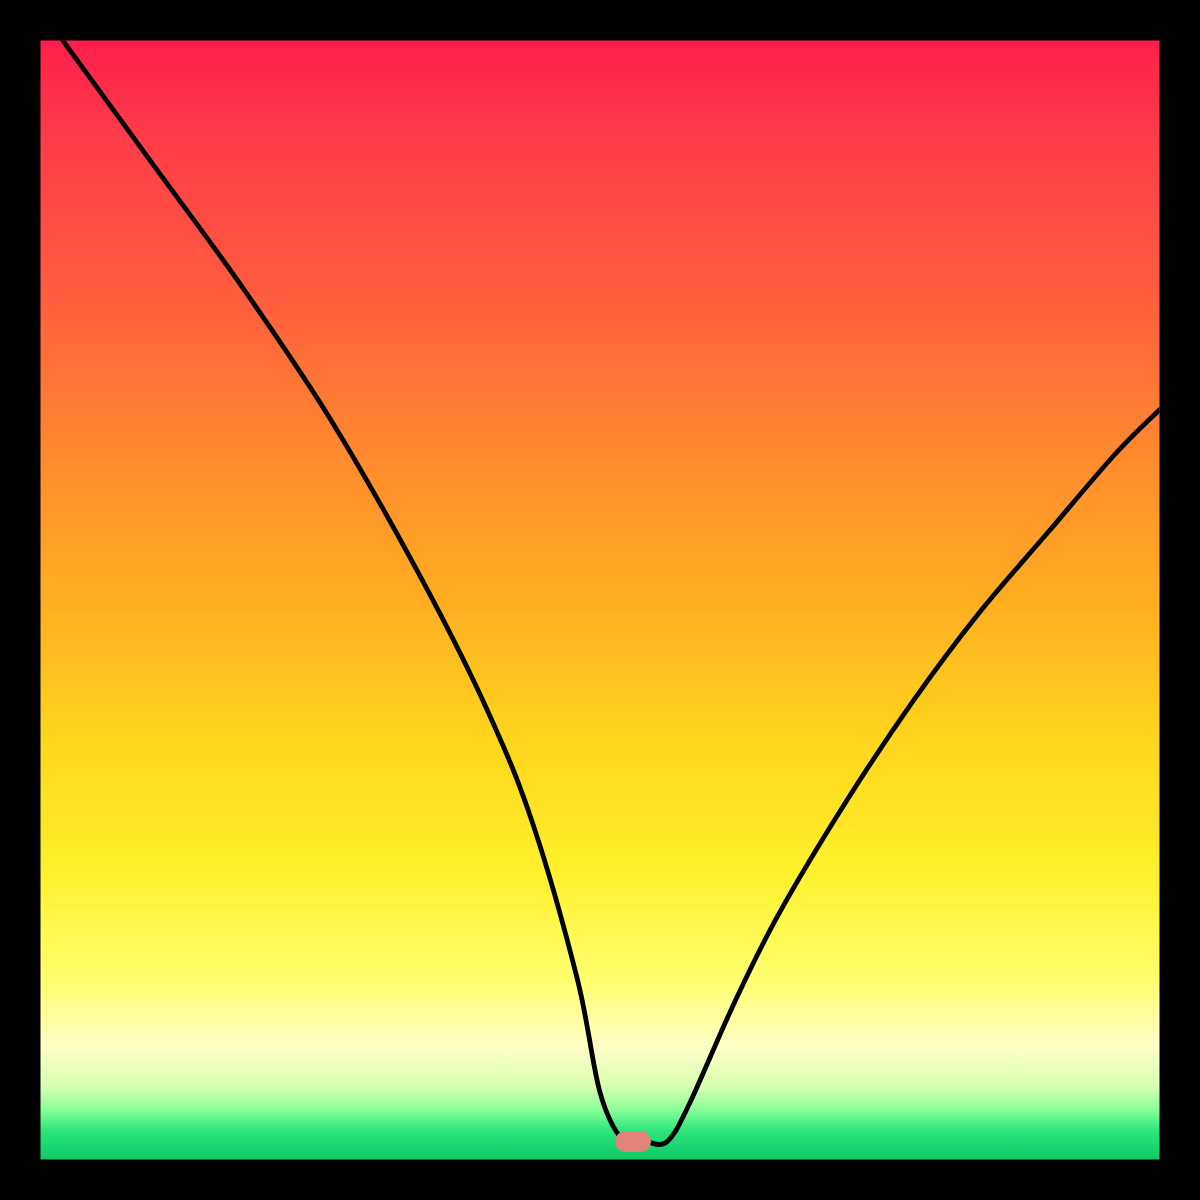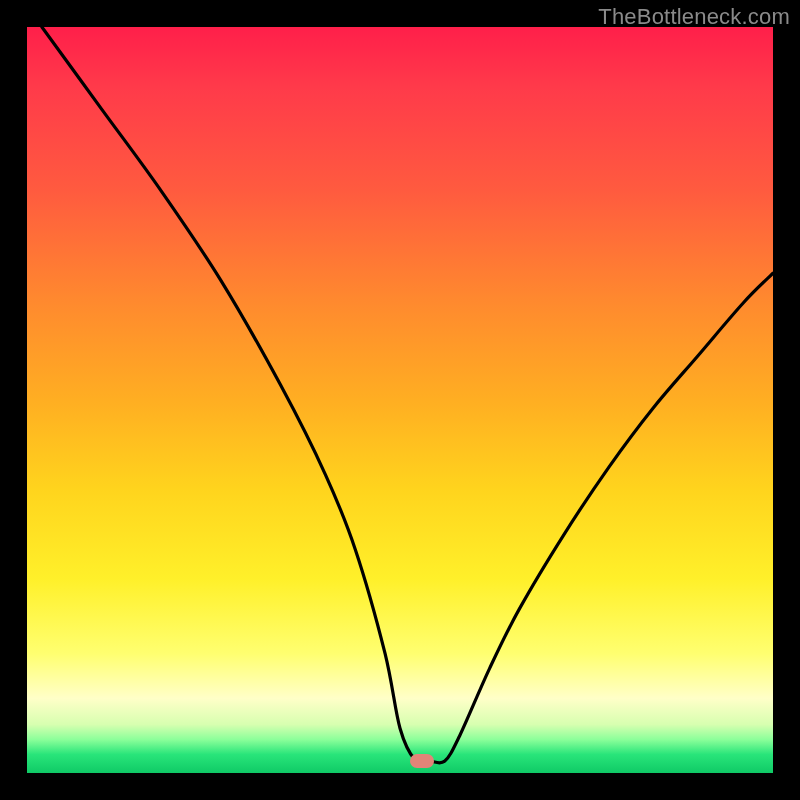--- a/index.html
+++ b/index.html
@@ -71,14 +71,13 @@
 </head>
 <body>
 
 <div class="frame">
   <div class="plot">
     <svg class="curve" viewBox="0 0 746 746" preserveAspectRatio="none">
       <path id="curve-path" fill="none" stroke="#000" stroke-width="3.2" stroke-linecap="round" stroke-linejoin="round" d="M 14.9 0.0 C 24.9 13.7, 54.7 54.7, 74.6 82.1 C 94.5 109.4, 114.4 135.5, 134.3 164.1 C 154.2 192.7, 174.1 221.3, 194.0 253.6 C 213.9 286.0, 236.2 325.8, 253.6 358.1 C 271.0 390.4, 286.0 420.2, 298.4 447.6 C 310.8 475.0, 318.3 492.4, 328.2 522.2 C 338.2 552.0, 350.6 596.8, 358.1 626.6 C 365.5 656.5, 368.0 683.6, 373.0 701.2 C 378.0 718.9, 382.9 727.1, 387.9 732.6 C 392.9 738.0, 397.9 733.8, 402.8 734.1 C 407.8 734.3, 412.8 738.3, 417.8 734.1 C 422.7 729.8, 425.2 724.1, 432.7 708.7 C 440.1 693.3, 452.6 662.7, 462.5 641.6 C 472.5 620.4, 479.9 604.3, 492.4 581.9 C 504.8 559.5, 522.2 530.9, 537.1 507.3 C 552.0 483.7, 567.0 461.3, 581.9 440.1 C 596.8 419.0, 611.7 399.1, 626.6 380.5 C 641.6 361.8, 656.5 345.6, 671.4 328.2 C 686.3 310.8, 703.7 289.7, 716.2 276.0 C 728.6 262.3, 741.0 251.2, 746.0 246.2"></path>
     </svg>
     <div id="marker" class="marker" style="left: 395.38px; top: 734.064px; background: rgb(226, 132, 120);"></div>
   </div>
-  <div class="watermark">TheBottleneck.com</div>
 </div>
 
 </body></html>

